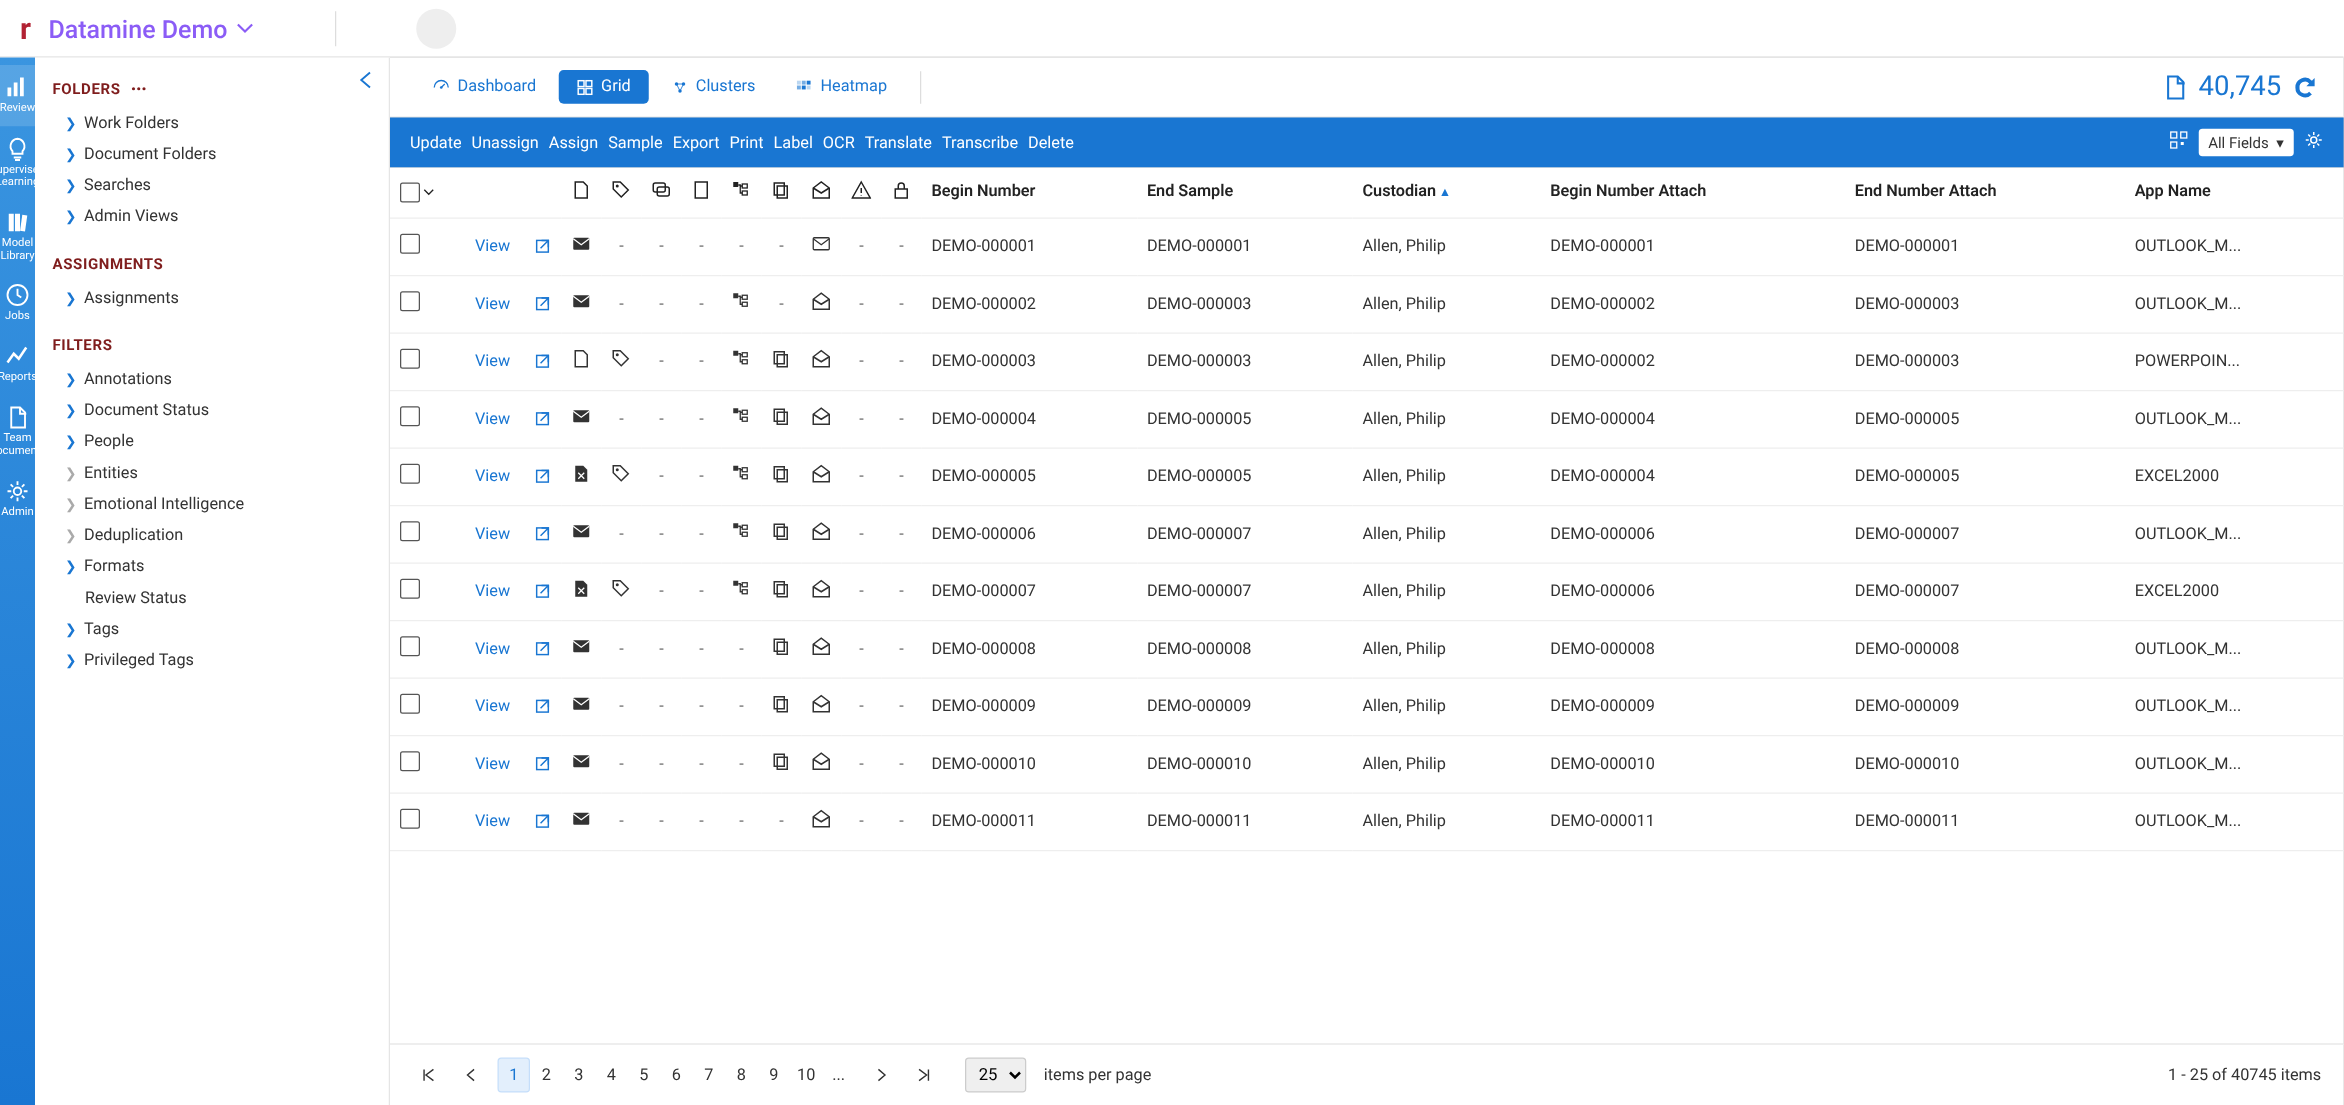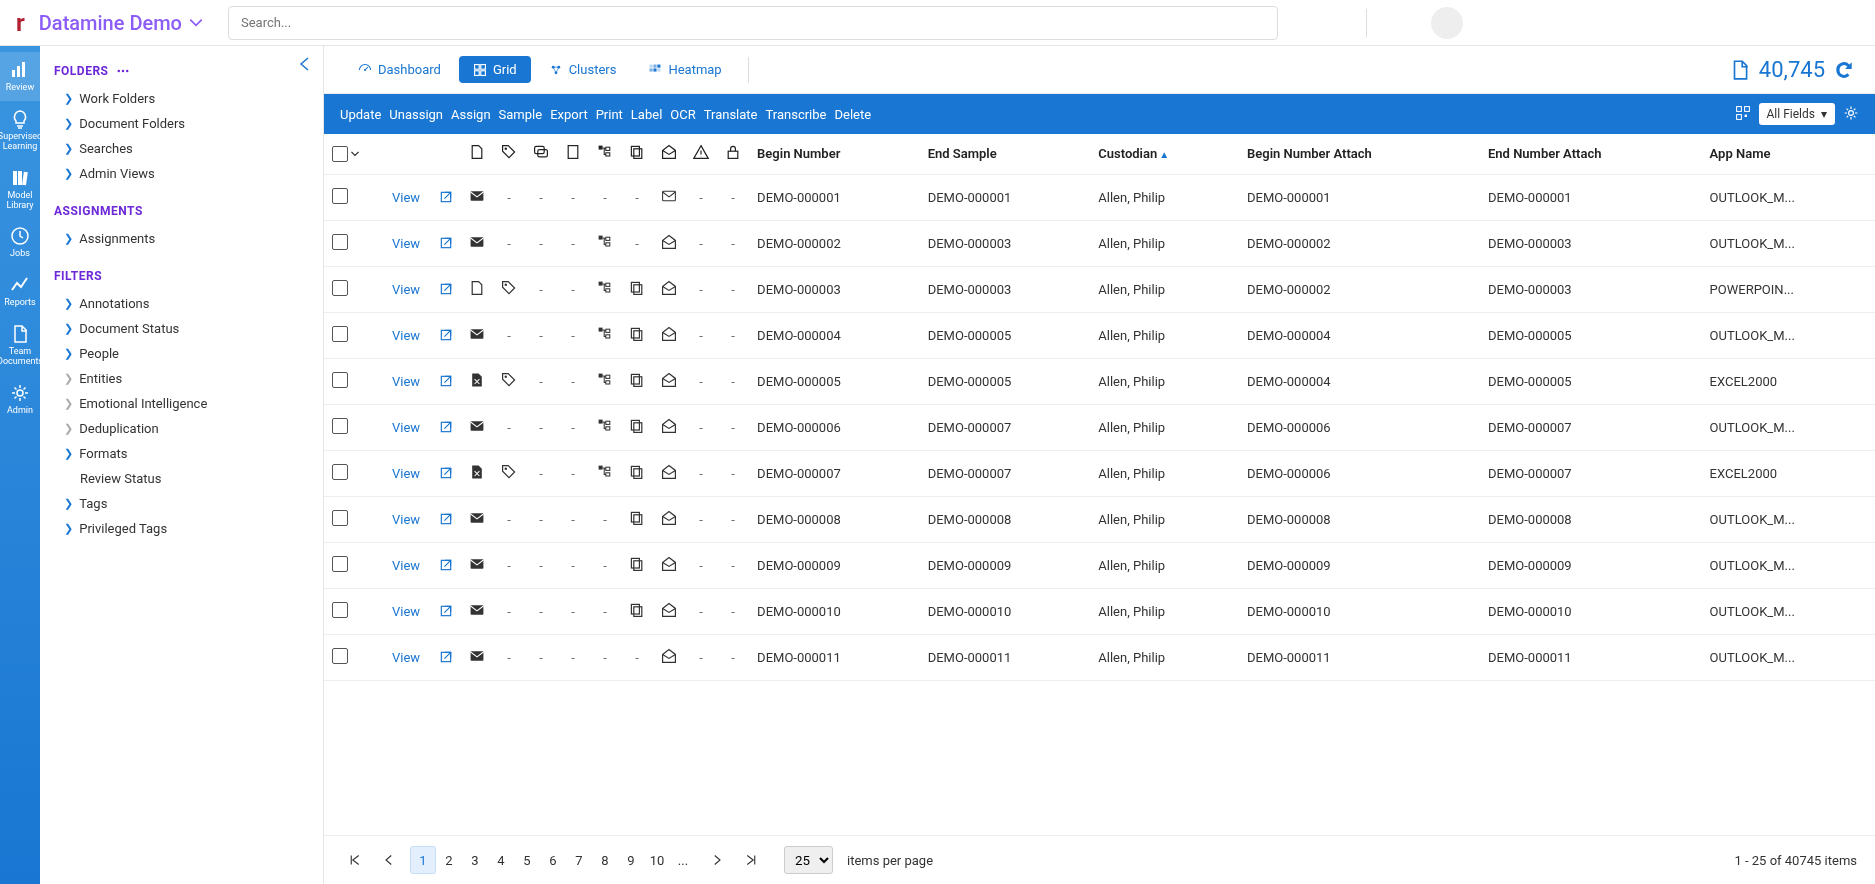--- a/index.html
+++ b/index.html
@@ -13,29 +13,29 @@
 .project-name svg { width:16px; height:16px; }
 .search-wrap { flex:1; margin: 0 24px; max-width: 1050px; }
 .search-input { width: 100%; height: 34px; border: 1px solid #ddd; border-radius: 4px; padding: 0 12px; font-size: 13px; }
 .topbar-actions { display:flex; align-items:center; gap:12px; }
 .topbar-actions .icon-btn { color: #1976d2; cursor:pointer; padding:4px;}
 .topbar-divider { width:1px; height:28px; background:#ddd; margin:0 4px;}
 .avatar { width:32px; height:32px; border-radius:50%; background:#eee; margin-left:8px;}
 
 
 .body-row { display:flex; flex:1; min-height:0; }
-.sidenav { width:40px; background: linear-gradient(#3a95e0,#1976d2); color:#fff; display:flex; flex-direction:column; align-items:center; padding-top:6px; font-size:9px; }
+.sidenav { width:28px; background: linear-gradient(#3a95e0,#1976d2); color:#fff; display:flex; flex-direction:column; align-items:center; padding-top:6px; font-size:9px; }
 .sidenav .nav-item { display:flex; flex-direction:column; align-items:center; padding:8px 2px; cursor:pointer; text-align:center; line-height:1.1; gap:3px; width:100%;}
 .sidenav .nav-item.active { background: rgba(255,255,255,0.15); }
 .sidenav svg { width:20px; height:20px; fill:#fff; }
 
 
 .leftpanel { width:284px; border-right:1px solid #e5e5e5; padding:18px 14px; overflow-y:auto; position:relative; font-size:13px;}
 .leftpanel .collapse-btn { position:absolute; top:10px; right:10px; color:#1976d2; cursor:pointer;}
-.panel-section-title { font-weight:700; font-size:12px; letter-spacing:0.5px; color:#6d28d9; margin:18px 0 8px; display:flex; align-items:center; gap:8px;}
+.panel-section-title { font-weight:700; font-size:12px; letter-spacing:0.5px; color:#7f1d1d; margin:18px 0 8px; display:flex; align-items:center; gap:8px;}
 .panel-section-title:first-of-type{ margin-top:0;}
 .panel-item { display:flex; align-items:center; gap:6px; padding:5px 0 5px 10px; cursor:pointer; color:#333;}
 .panel-item .chev { color:#1976d2; font-size:11px;}
 .panel-item.muted .chev { color:#aaa;}
 .panel-item.noexp { padding-left:26px; }
 
 
 .main { flex:1; display:flex; flex-direction:column; min-width:0; background:#a3a3a3; }
 
 
@@ -243,23 +243,20 @@
 
 <div class="app">
 
   <div class="topbar">
     <div class="logo">r</div>
     <div class="project-name">
       <span>Datamine Demo</span>
       <svg viewBox="0 0 14 14">
           <use href="#i-chev-down"></use>
         </svg>
-    </div>
-    <div class="search-wrap">
-      <input class="search-input" placeholder="Search..." style="">
     </div>
     <div class="topbar-actions">
       <span class="icon-btn"><svg viewBox="0 0 20 20">
             <use href="#i-target"></use>
           </svg></span>
       <span class="icon-btn"><svg viewBox="0 0 20 20">
             <use href="#i-save"></use>
           </svg></span>
       <span class="icon-btn"><svg viewBox="0 0 20 20">
             <use href="#i-dots"></use>

